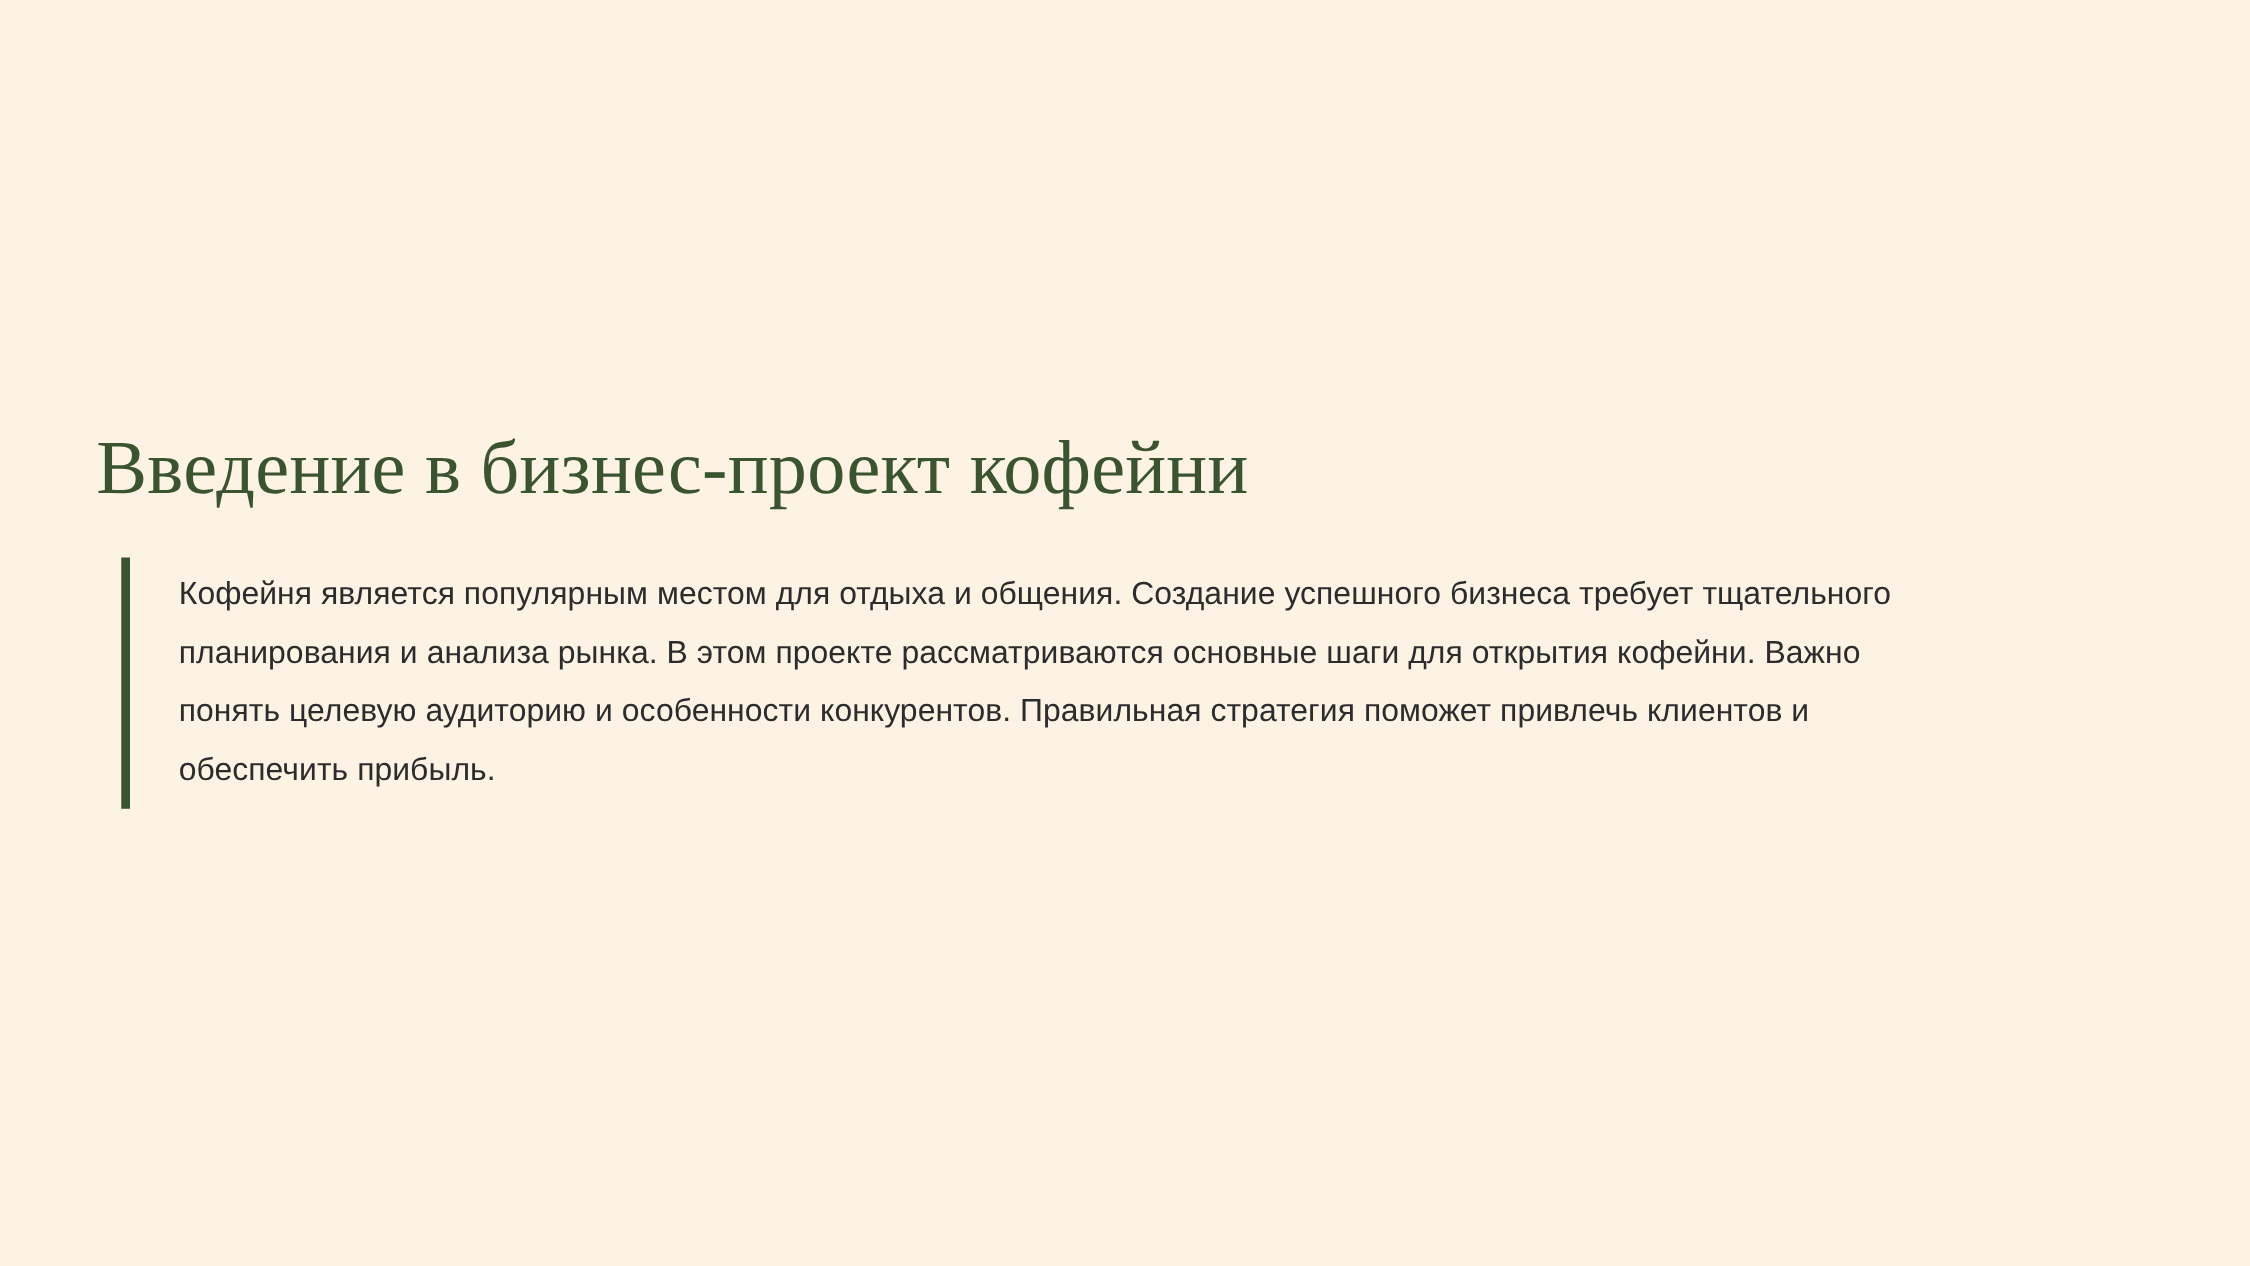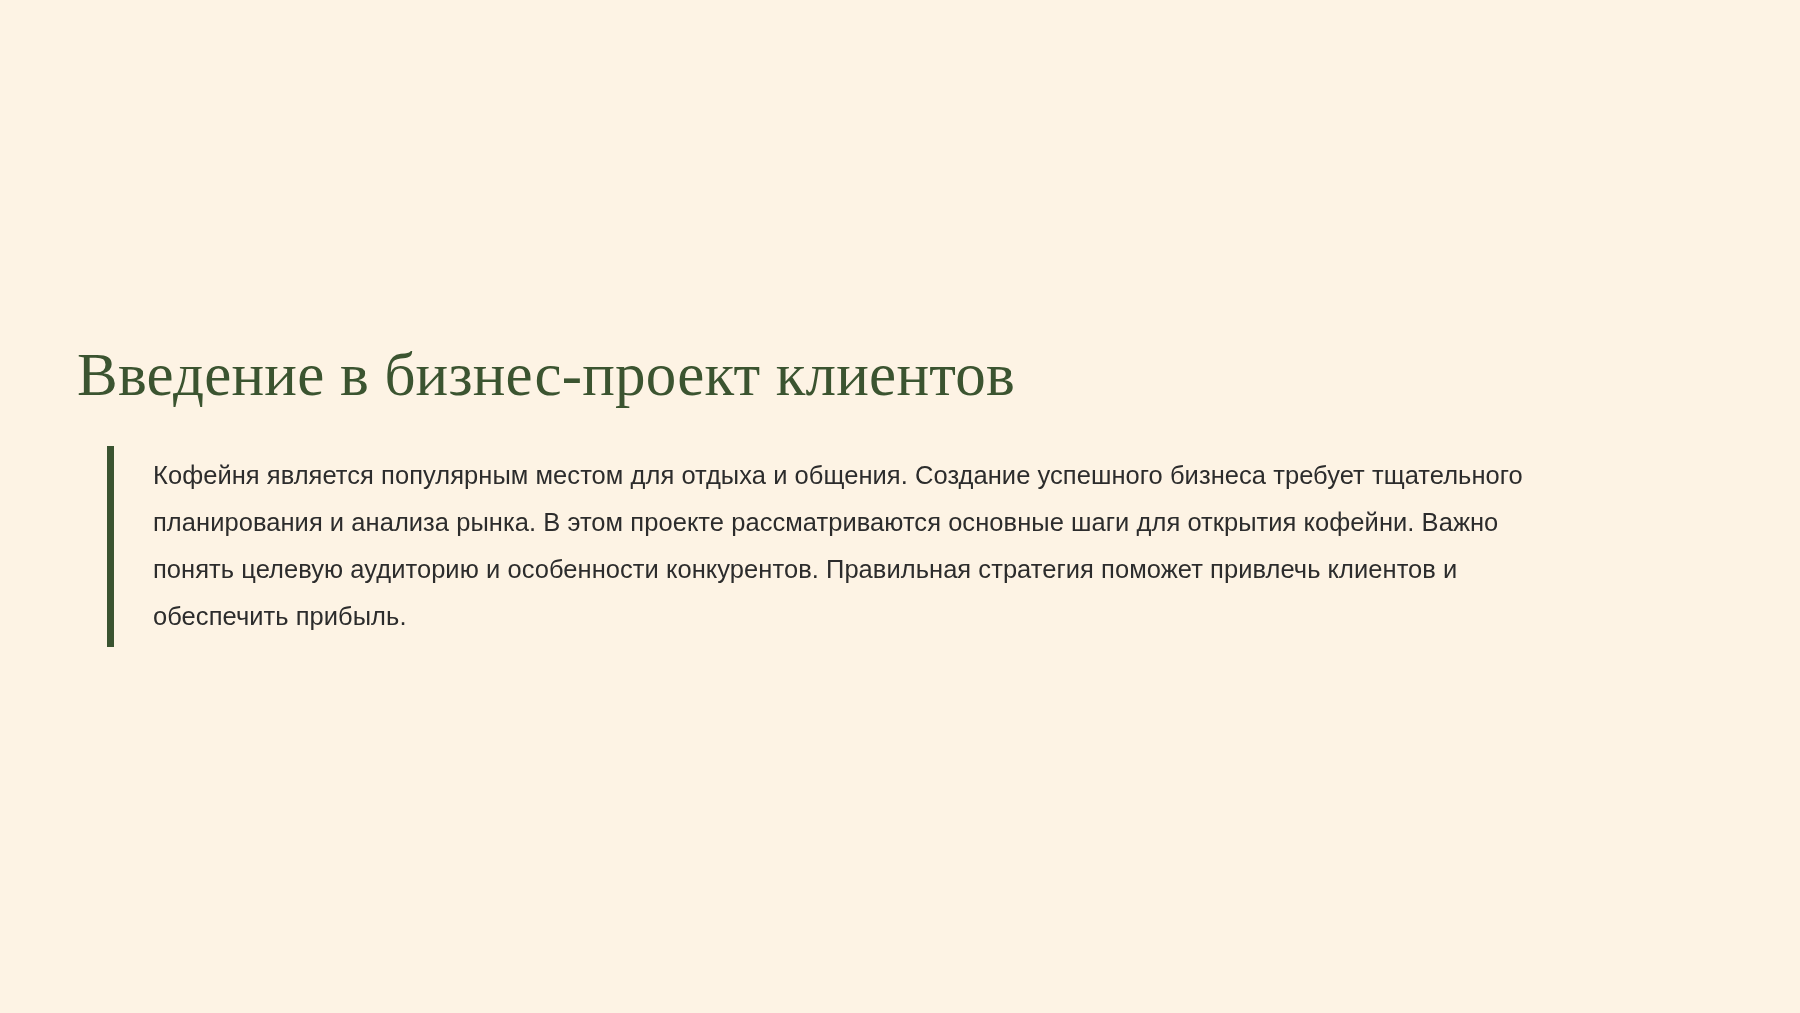--- a/index.html
+++ b/index.html
@@ -32,21 +32,21 @@
     line-height: 1.15;
     font-weight: 400;
     color: #3b5430;
     letter-spacing: 0.2px;
     margin: 0 0 36px 0;
     white-space: nowrap;
   }
   .body-block {
     display: flex;
     align-items: flex-end;
-    margin-left: 10px;
+    margin-left: 0px;
     padding-left: 20px;
   }
   .accent-bar {
     width: 7px;
     min-width: 7px;
     background: #3a5330;
     border-radius: 0px;
     margin-right: 39px;
     align-self: stretch;
   }
@@ -61,21 +61,21 @@
     padding: 6px 0 7px 0;
     text-align: left;
   }
 </style>
 </head>
 <body>
 
 <div class="slide">
   <div class="content">
 
-    <h1 class="slide-title">Введение в бизнес-проект клиентов</h1>
+    <h1 class="slide-title">Введение в бизнес-проект кофейни</h1>
 
     <div class="body-block">
       <div class="accent-bar"></div>
       <p class="body-text">Кофейня является популярным местом для отдыха и общения. Создание успешного бизнеса требует тщательного планирования и анализа рынка. В этом проекте рассматриваются основные шаги для открытия кофейни. Важно понять целевую аудиторию и особенности конкурентов. Правильная стратегия поможет привлечь клиентов и обеспечить прибыль.</p>
     </div>
 
   </div>
 </div>
 
 </body></html>

